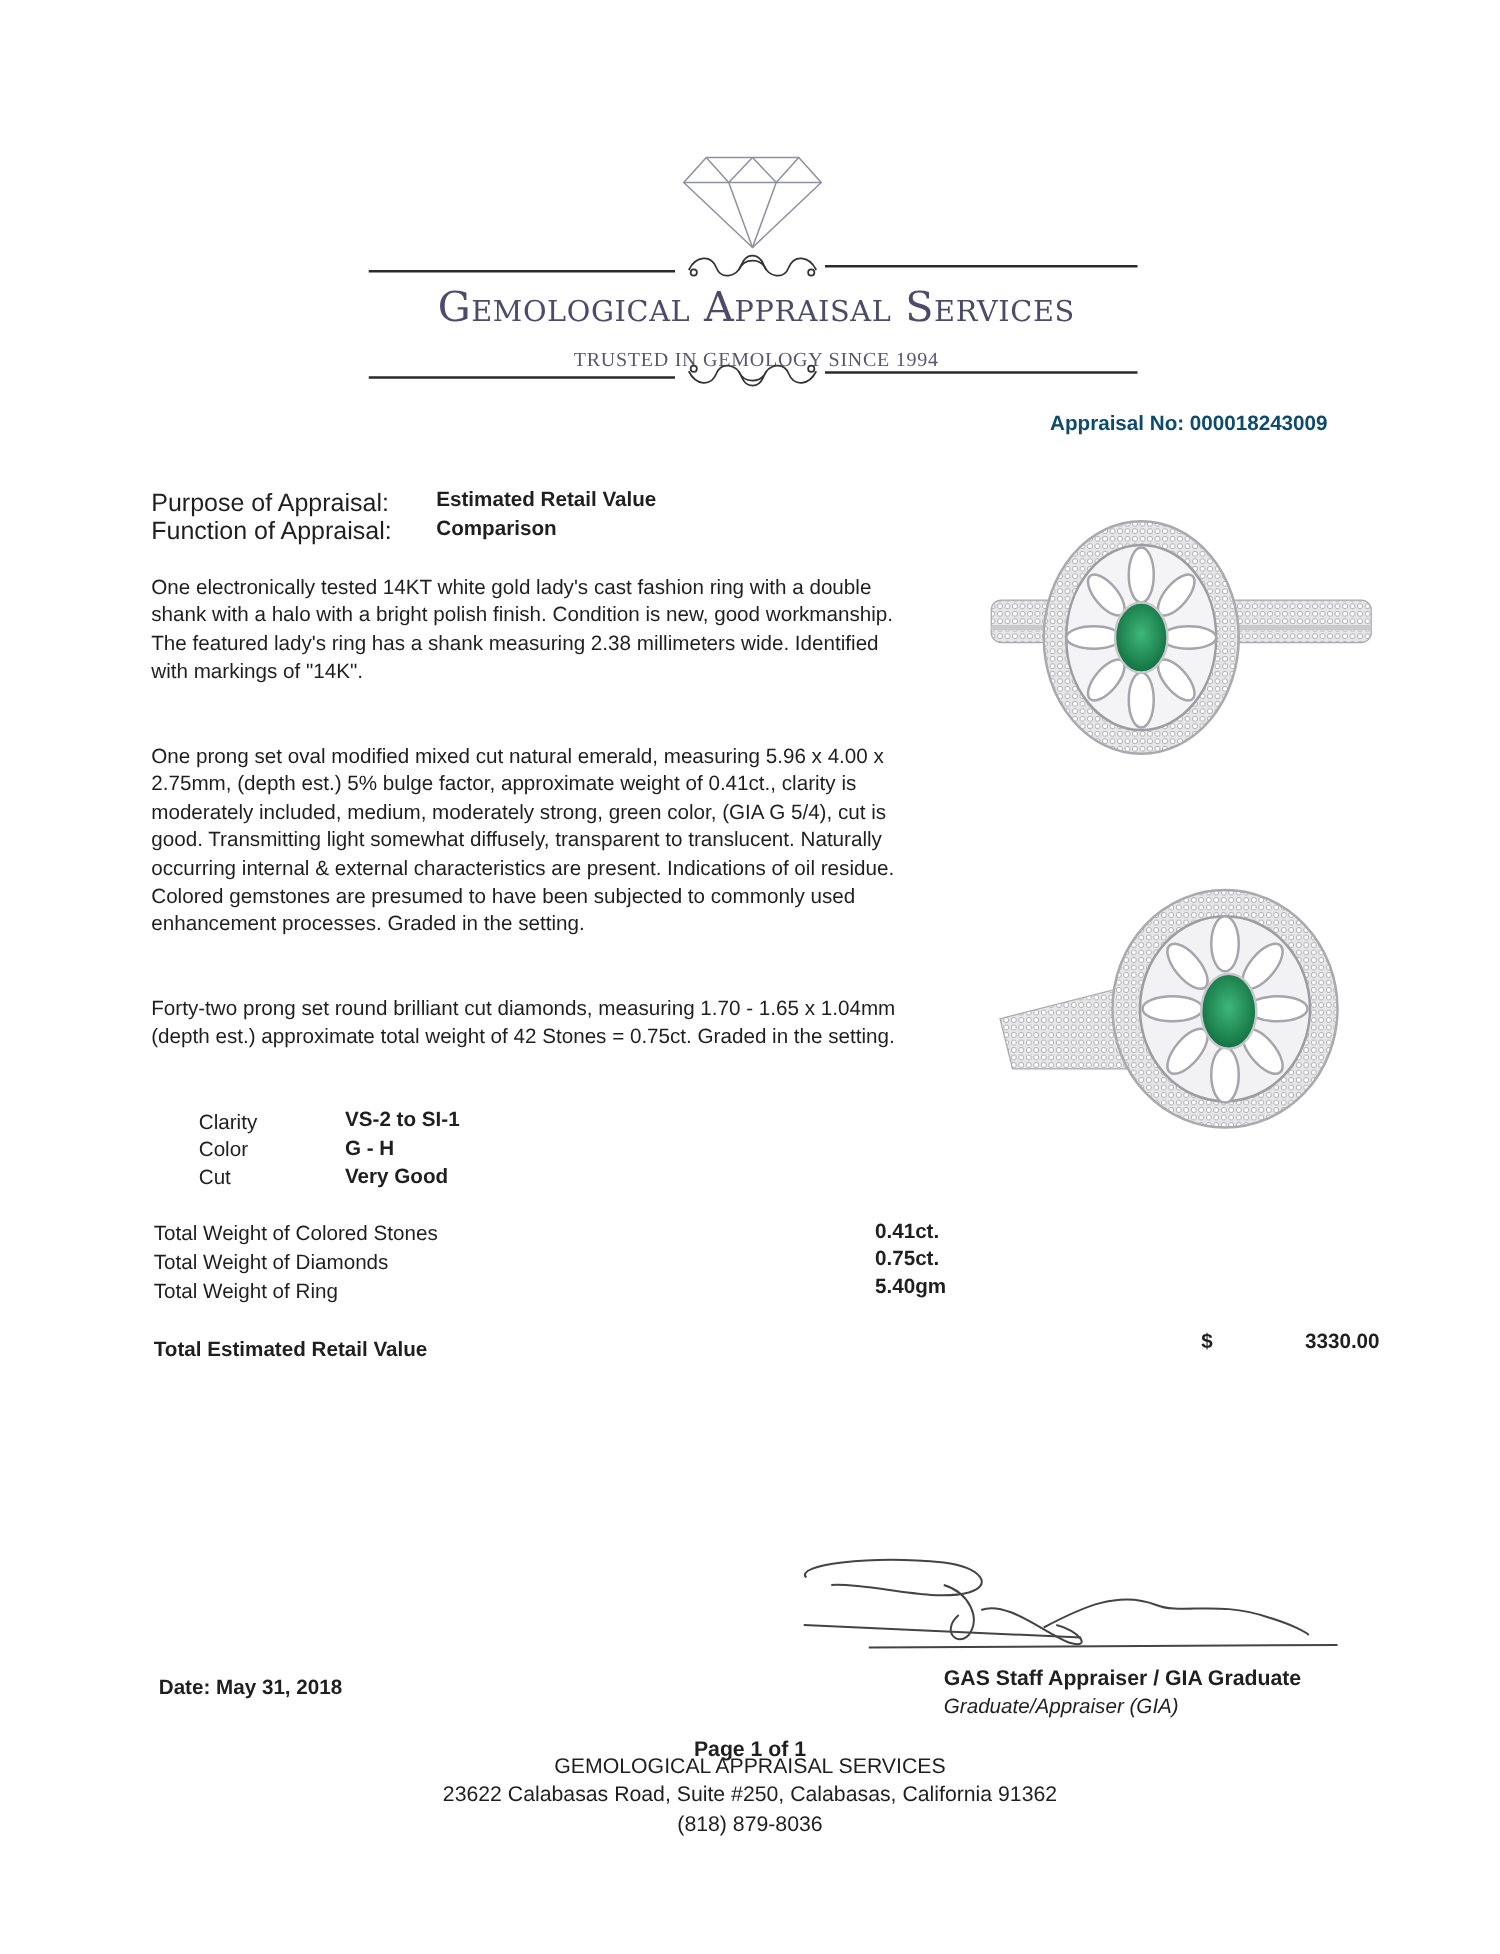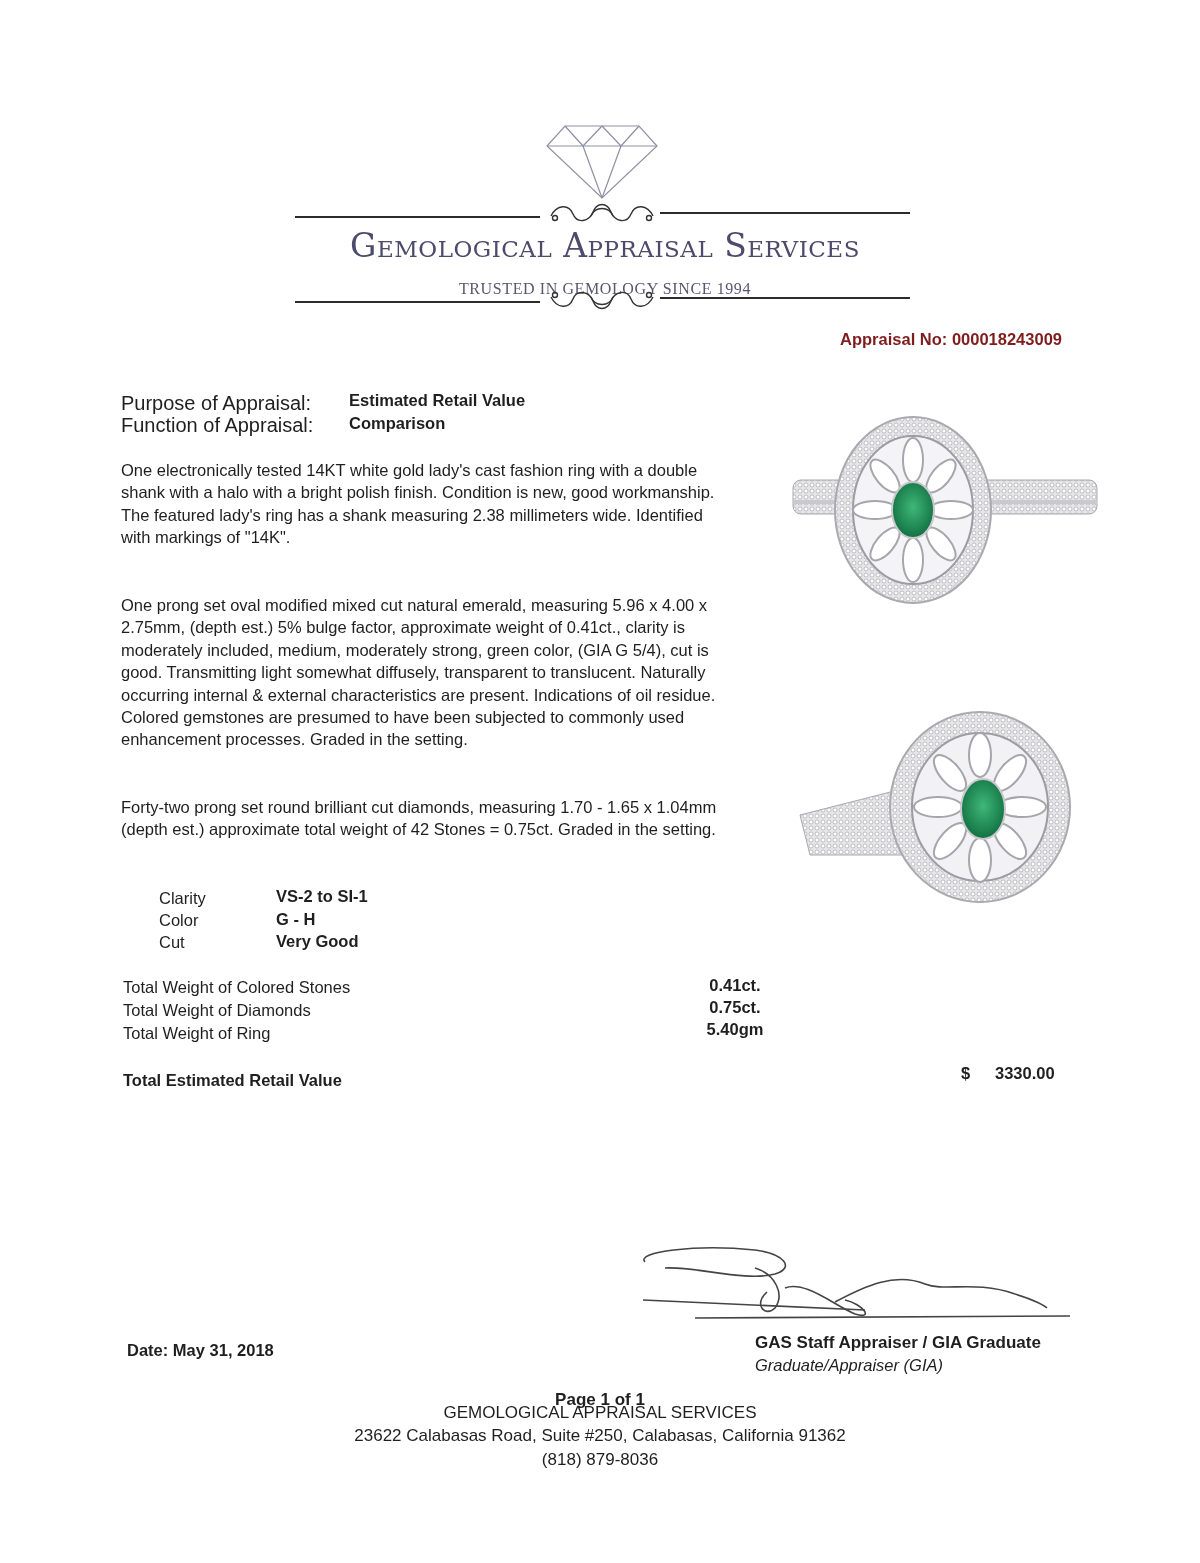--- a/index.html
+++ b/index.html
@@ -12,38 +12,38 @@
   .rule-top-l { left: 295px; top: 216px; width: 245px; }
   .rule-top-r { left: 660px; top: 212px; width: 250px; }
   .rule-bot-l { left: 295px; top: 301px; width: 245px; }
   .rule-bot-r { left: 660px; top: 297px; width: 250px; }
   .flourish { width: 110px; height: 26px; }
   .flourish-top { left: 547px; top: 200px; }
   .flourish-bot { left: 547px; top: 287px; }
   .brand-name { left: 295px; top: 226px; width: 620px; text-align: center; font-family: "DejaVu Serif", "Liberation Serif", serif; font-size: 33px; letter-spacing: 0.5px; color: #4e4a6c; white-space: nowrap; font-variant: small-caps; }
   .brand-tag { left: 295px; top: 280px; width: 620px; text-align: center; font-family: "Liberation Serif", serif; font-size: 16px; letter-spacing: 0.6px; color: #5a566f; white-space: nowrap; }
 
-  .appraisal-no { right: 138px; top: 330px; font-weight: bold; font-size: 16.5px; color: #7f1d1d; white-space: nowrap; }
+  .appraisal-no { right: 138px; top: 330px; font-weight: bold; font-size: 16.5px; color: #0c4a6e; white-space: nowrap; }
 
   
   .kv-label { left: 121px; font-size: 20px; white-space: nowrap; }
   .kv-value { left: 349px; font-size: 16.5px; font-weight: bold; white-space: nowrap; }
 
   .para { left: 121px; width: 600px; font-size: 16.5px; line-height: 22.4px; }
   .para p { margin: 0; }
 
   .grade-label { left: 159px; font-size: 16.5px; white-space: nowrap; }
   .grade-value { left: 276px; font-size: 16.5px; font-weight: bold; white-space: nowrap; }
 
   .tw-label { left: 123px; font-size: 16.5px; white-space: nowrap; }
-  .tw-value { left: 700px; width: 70px; text-align: center; font-size: 16.5px; font-weight: bold; white-space: nowrap; }
+  .tw-value { left: 700px; width: 70px; text-align: left; font-size: 16.5px; font-weight: bold; white-space: nowrap; }
 
   .total-label { left: 123px; top: 1071px; font-size: 16.5px; font-weight: bold; }
   .total-cur { left: 961px; top: 1064px; font-size: 16.5px; font-weight: bold; }
-  .total-val { left: 995px; top: 1064px; font-size: 16.5px; font-weight: bold; }
+  .total-val { left: 1044px; top: 1064px; font-size: 16.5px; font-weight: bold; }
 
   
   .ring { overflow: hidden; }
   .ring1 { left: 785px; top: 410px; width: 320px; height: 200px; }
   .ring2 { left: 790px; top: 705px; width: 310px; height: 205px; }
 
   
   .signature { left: 635px; top: 1244px; width: 440px; height: 88px; }
   .date { left: 127px; top: 1341px; font-size: 16.5px; font-weight: bold; white-space: nowrap; }
   .appraiser-title { left: 755px; top: 1333px; font-size: 17px; font-weight: bold; white-space: nowrap; text-align: center; }

